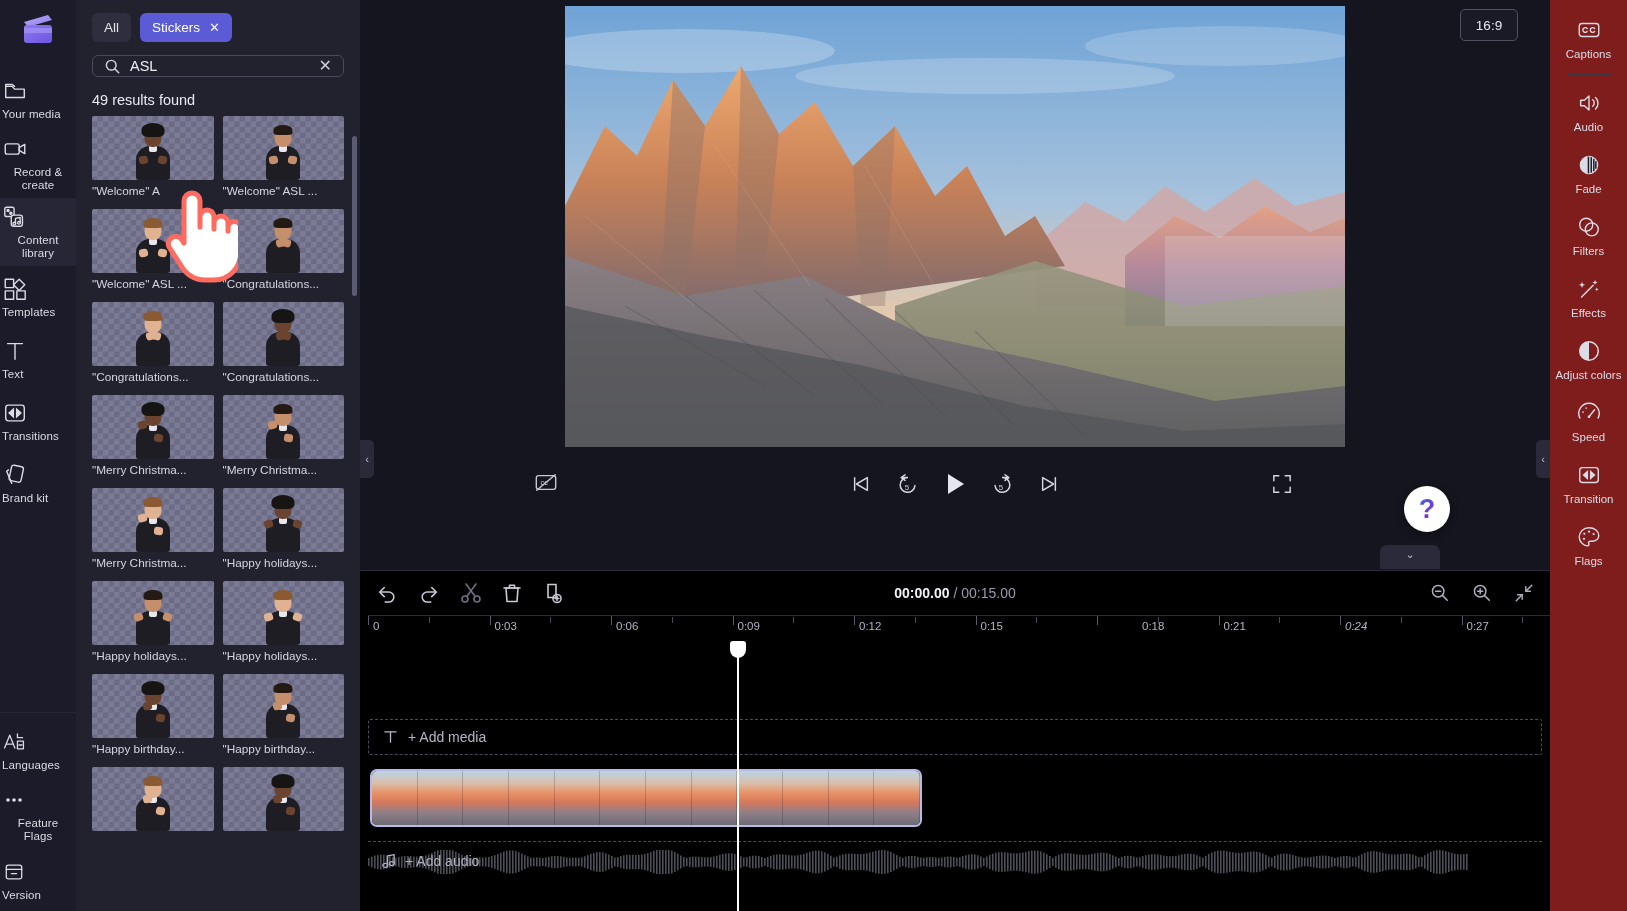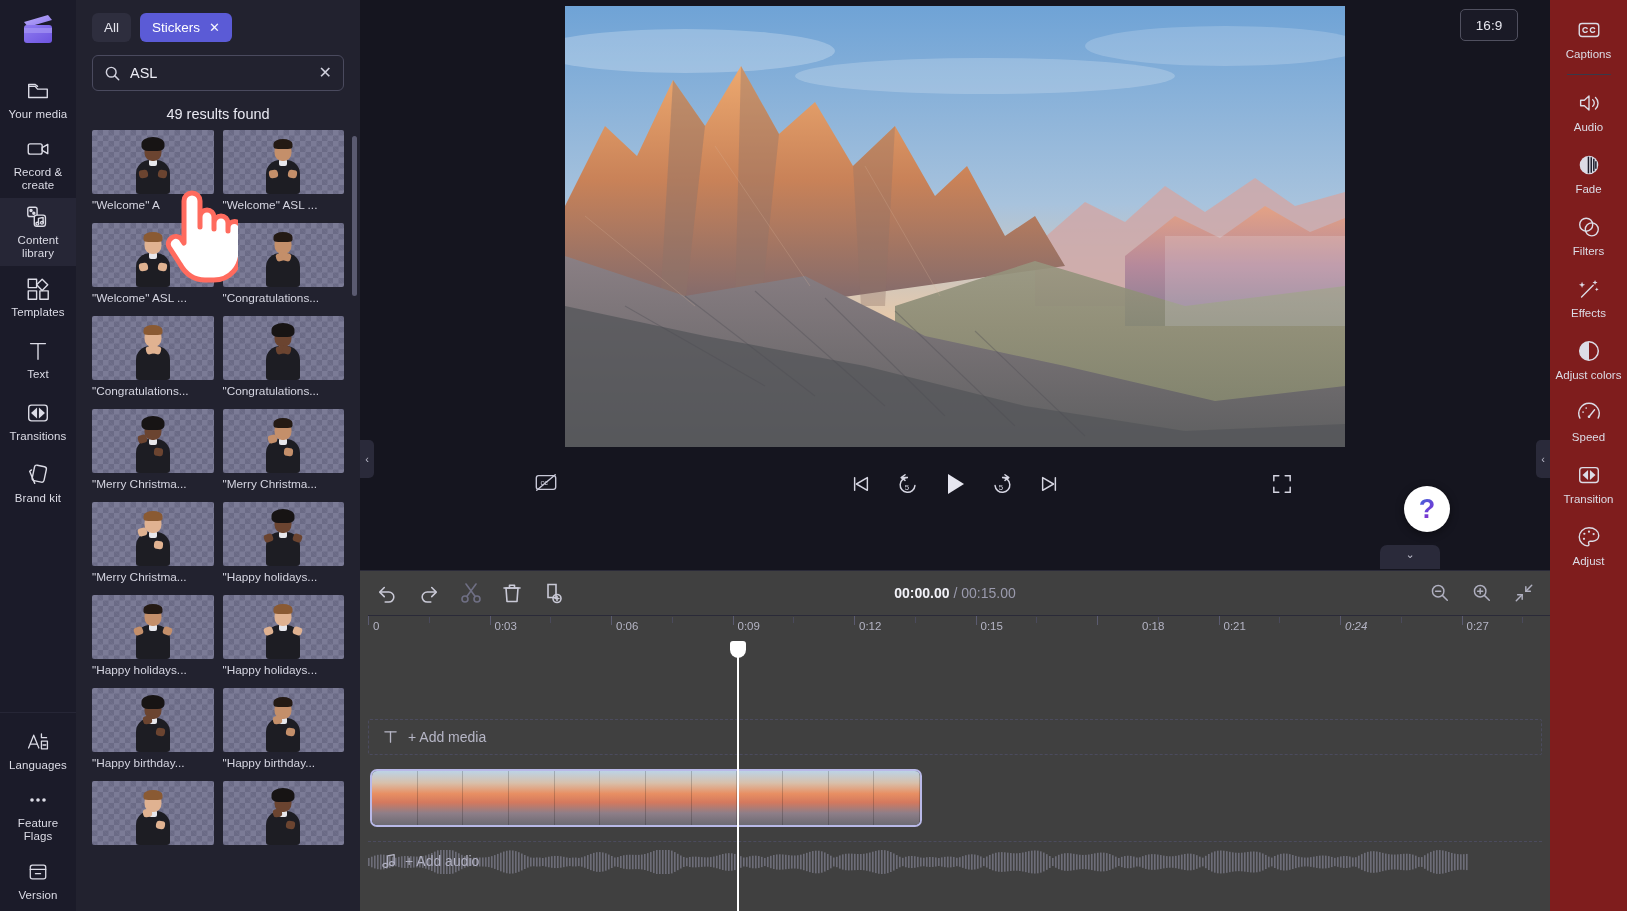--- a/index.html
+++ b/index.html
@@ -20,21 +20,21 @@
     flex: 0 0 76px;
     position: relative;
   }
   .logo {
     width: 40px; height: 40px; margin-top: 10px; margin-bottom: 18px;
     position: relative;
   }
   .logo-svg { display:block; }
   .rail-item {
     width: 76px; min-height: 62px;
-    display: flex; flex-direction: column; align-items: center; justify-content: center;
+    display: flex; flex-direction: column; align-items: flex-start; justify-content: center;
     gap: 4px; cursor: pointer; padding: 6px 2px;
     color: #c8c8d4;
   }
   .rail-item.active { background: #262636; }
   .rail-item .ri-label {
     font-size: 11.5px; line-height: 13px; text-align: center; color: #dcdce6;
     letter-spacing: .1px;
   }
   .rail-item .ri-icon { height: 26px; display: flex; align-items: center; justify-content: center; }
   .rail-spacer { flex: 1 1 auto; }
@@ -51,27 +51,27 @@
   .chip {
     height: 29px; border-radius: 6px; padding: 0 12px;
     display: inline-flex; align-items: center; gap: 9px;
     font-size: 13.5px; cursor: pointer; color: #e3e3ec;
     background: #2e2e3e;
   }
   .chip.selected { background: #5b5bd6; color: #fff; }
   .chip .chip-x { font-size: 13px; line-height: 1; opacity: .95; }
   .search-wrap { padding: 13px 16px 0 16px; }
   .search-box {
-    height: 36px; border: 1px solid #4a4a5e; border-radius: 6px;
+    height: 22px; border: 1px solid #4a4a5e; border-radius: 6px;
     display: flex; align-items: center; gap: 9px; padding: 0 11px;
     background: #22222f;
   }
   .search-box .sv { flex: 1 1 auto; font-size: 14.5px; color: #ececf4; }
   .search-box .clear-x { cursor: pointer; color: #cfcfdb; font-size: 16px; line-height: 1; }
-  .results-count { padding: 15px 16px 8px 16px; font-size: 14.5px; color: #e9e9f2; text-align: center; }
+  .results-count { padding: 15px 16px 8px 16px; font-size: 14.5px; color: #e9e9f2; }
   .grid-scroll {
     flex: 1 1 auto; overflow: hidden; position: relative;
     padding: 0 16px;
   }
   .grid {
     display: grid; grid-template-columns: 1fr 1fr; gap: 9px 9px;
   }
   .card { cursor: pointer; }
   .thumb {
     width: 100%; height: 64px; border-radius: 2px;
@@ -158,21 +158,21 @@
     background: #2a2a3a; border-radius: 5px 0 0 5px; display: flex; align-items: center; justify-content: center;
     cursor: pointer; color: #b9b9c8; font-size: 11px;
   }
   .tl-collapse {
     position: absolute; right: 110px; top: 545px; width: 60px; height: 24px;
     background: #2a2a3a; border-radius: 7px 7px 0 0; display: flex; align-items: flex-start; justify-content: center;
     cursor: pointer; color: #b9b9c8; font-size: 11px; padding-top: 3px;
   }
 
   
-  .timeline { flex: 0 0 341px; height: 341px; background: #404040; border-top: 1px solid #2a2a38; position: relative; }
+  .timeline { flex: 0 0 341px; height: 341px; background: #000000; border-top: 1px solid #2a2a38; position: relative; }
   .tl-toolbar { height: 44px; display: flex; align-items: center; padding: 0 16px; gap: 20px; position: relative; }
   .tlb { cursor: pointer; color: #c9c9d6; display: flex; align-items: center; }
   .tlb.dim { color: #6f6f84; }
   .tl-time {
     position: absolute; left: 0; right: 0; text-align: center;
     font-size: 14px; font-family: "Liberation Sans", sans-serif; pointer-events: none;
   }
   .tl-time .cur { color: #f2f2f8; font-weight: 600; }
   .tl-time .tot { color: #9a9aad; }
   .tl-right { position: absolute; right: 16px; display: flex; gap: 22px; align-items: center; }
@@ -1341,21 +1341,21 @@
       <div class="rr-item">
         <span>
           <svg width="26" height="26" viewBox="0 0 28 28" fill="none" stroke="#dcdce6" stroke-width="1.5" stroke-linecap="round" stroke-linejoin="round">
             <path d="M14 4c-6 0-10.5 4.4-10.5 10S8.5 23.5 12 23.5c2 0 2.3-1.4 1.7-2.4-.7-1.2.2-2.6 1.8-2.6h2.6c3.6 0 6.4-2.6 6.4-6.2C24.5 7.6 20 4 14 4z"></path>
             <circle cx="9" cy="10.5" r="1.2" fill="#dcdce6" stroke="none"></circle>
             <circle cx="14" cy="8.3" r="1.2" fill="#dcdce6" stroke="none"></circle>
             <circle cx="19" cy="10.8" r="1.2" fill="#dcdce6" stroke="none"></circle>
             <circle cx="8.6" cy="16" r="1.2" fill="#dcdce6" stroke="none"></circle>
           </svg>
         </span>
-    <span class="rr-label">Adjust</span>
+    <span class="rr-label">Flags</span>
       </div>
     </div>
 
   <div class="cursor-hand">
     <svg width="78" height="110" viewBox="0 0 78 110">
       <g fill="#ffffff" stroke="#ff6b5e" stroke-width="5" stroke-linejoin="round" stroke-linecap="round">
         <path d="M24 46 V18 a8 8 0 0 1 16 0 v26 V34 a7 7 0 0 1 14 0 v12 v-6 a7 7 0 0 1 14 0 v8 v-3 a6.5 6.5 0 0 1 13 0 v22 c0 17-11 30-27 30 h-9 c-13 0-20-7-25-16 L9 64 a7.5 7.5 0 0 1 12-8.5 l3 4.5 z"></path>
       </g>
     </svg>
   </div>

